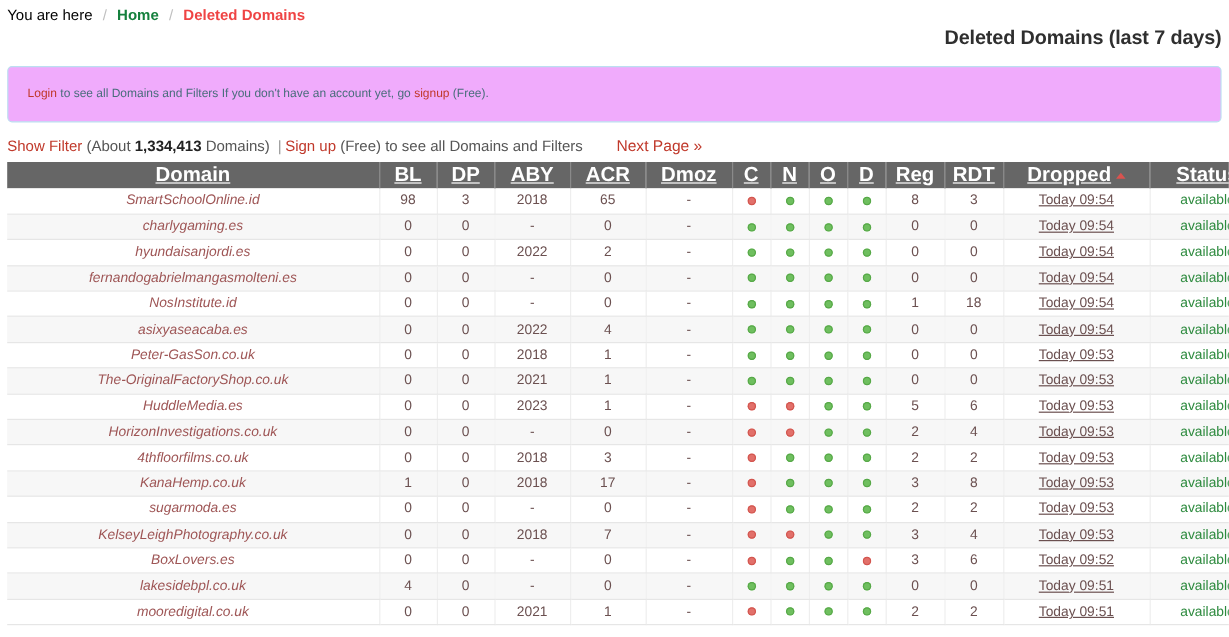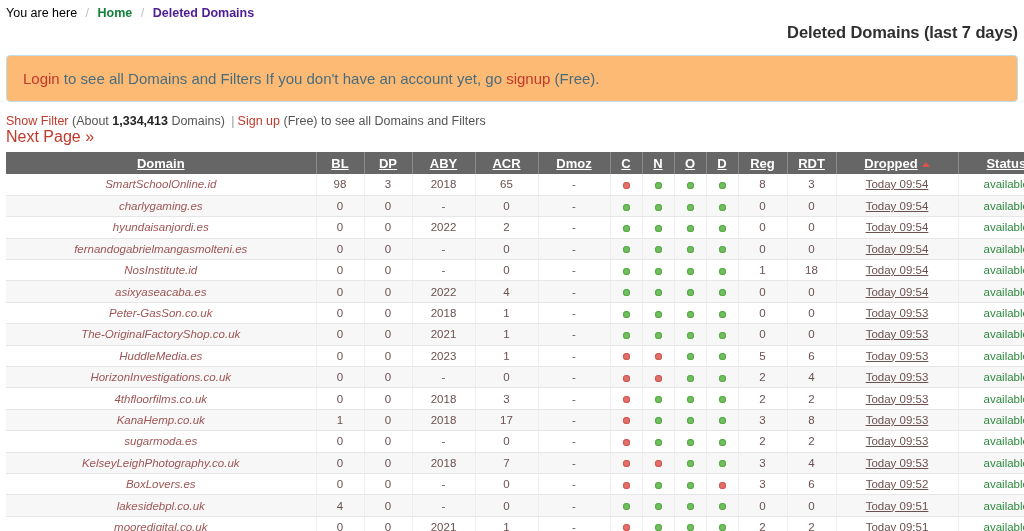--- a/index.html
+++ b/index.html
@@ -18,77 +18,76 @@
     font-size: 12.5px;
     color: #777777;
     padding: 6px 2px 0 2px;
     white-space: nowrap;
   }
   .breadcrumb .crumb-plain { color: #000000; }
   .breadcrumb .sep { color: #bfbfbf; margin: 0 5px; }
   .breadcrumb a.crumb-link {
     color: #15803d; text-decoration: none; font-weight: bold;
   }
-  .breadcrumb .crumb-current { color: #4c1d95; font-weight: bold; margin-top: 38px; }
+  .breadcrumb .crumb-current { color: #ef4444; font-weight: bold; margin-top: 38px; }
 
   
   .page-title {
     font-size: 16.5px;
     font-weight: bold;
     color: #2f2f2f;
     padding: 3px 2px 0 2px;
     letter-spacing: -0.1px;
     text-align: right;
   }
 
   
   .alert {
     margin: 13px 2px 0 2px;
-    background: #fdba74;
+    background: #f0abfc;
     border: 1px solid #bcdff0;
     border-radius: 4px;
     height: 47px;
     display: flex;
     align-items: center;
     padding: 0 16px;
-    font-size: 15px;
+    font-size: 10px;
     color: #4a6d7c;
   }
   .alert a { color: #c0392b; text-decoration: none; }
 
   
   .filterbar {
     display: flex;
     align-items: baseline;
-    justify-content: center;
+    justify-content: flex-start;
     font-size: 12.5px;
     color: #555555;
     padding: 12px 2px 6px 2px;
     white-space: nowrap;
-    flex-direction: column;
   }
   .filterbar a { color: #c0392b; text-decoration: none; }
   .filterbar b { color: #222222; }
   .filterbar .sep-pipe { color: #999999; margin: 0 3px; }
-  .next-page { color: #c0392b; text-decoration: none; font-size: 16px; }
+  .next-page { color: #c0392b; text-decoration: none; font-size: 13px; margin-left: 28px; }
 
   
   table.domains {
     width: 1016px;
     margin: 0 2px;
     border-collapse: collapse;
     font-size: 11.5px;
     table-layout: fixed;
   }
   table.domains thead th {
     background: #666666;
     color: #ffffff;
     height: 22px;
     font-weight: bold;
-    font-size: 13px;
+    font-size: 17px;
     text-align: center;
     border-right: 1px solid #8a8a8a;
     border-left: 1px solid #8a8a8a;
     padding: 0;
     vertical-align: middle;
   }
   table.domains thead th:first-child { border-left: none; }
   table.domains thead th:last-child  { border-right: none; }
   table.domains thead th .hlink {
     color: #ffffff;

